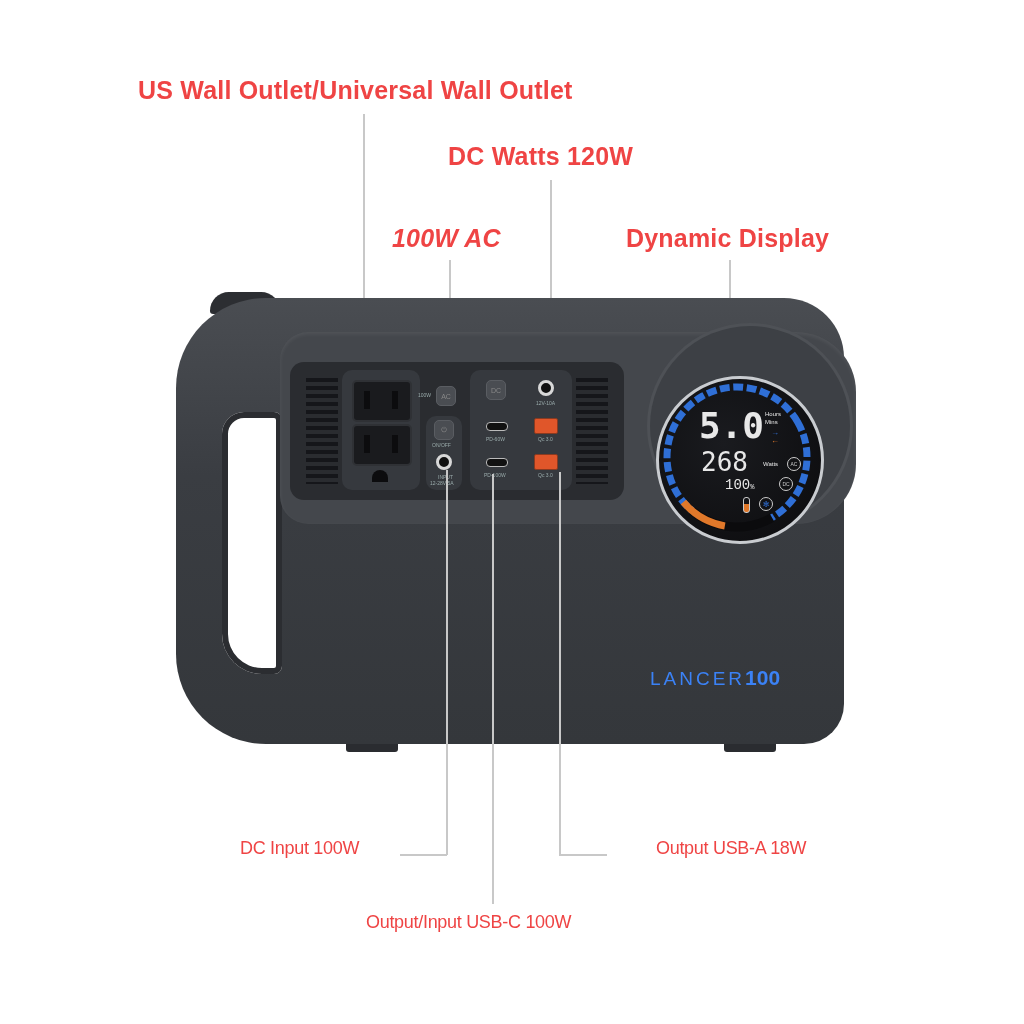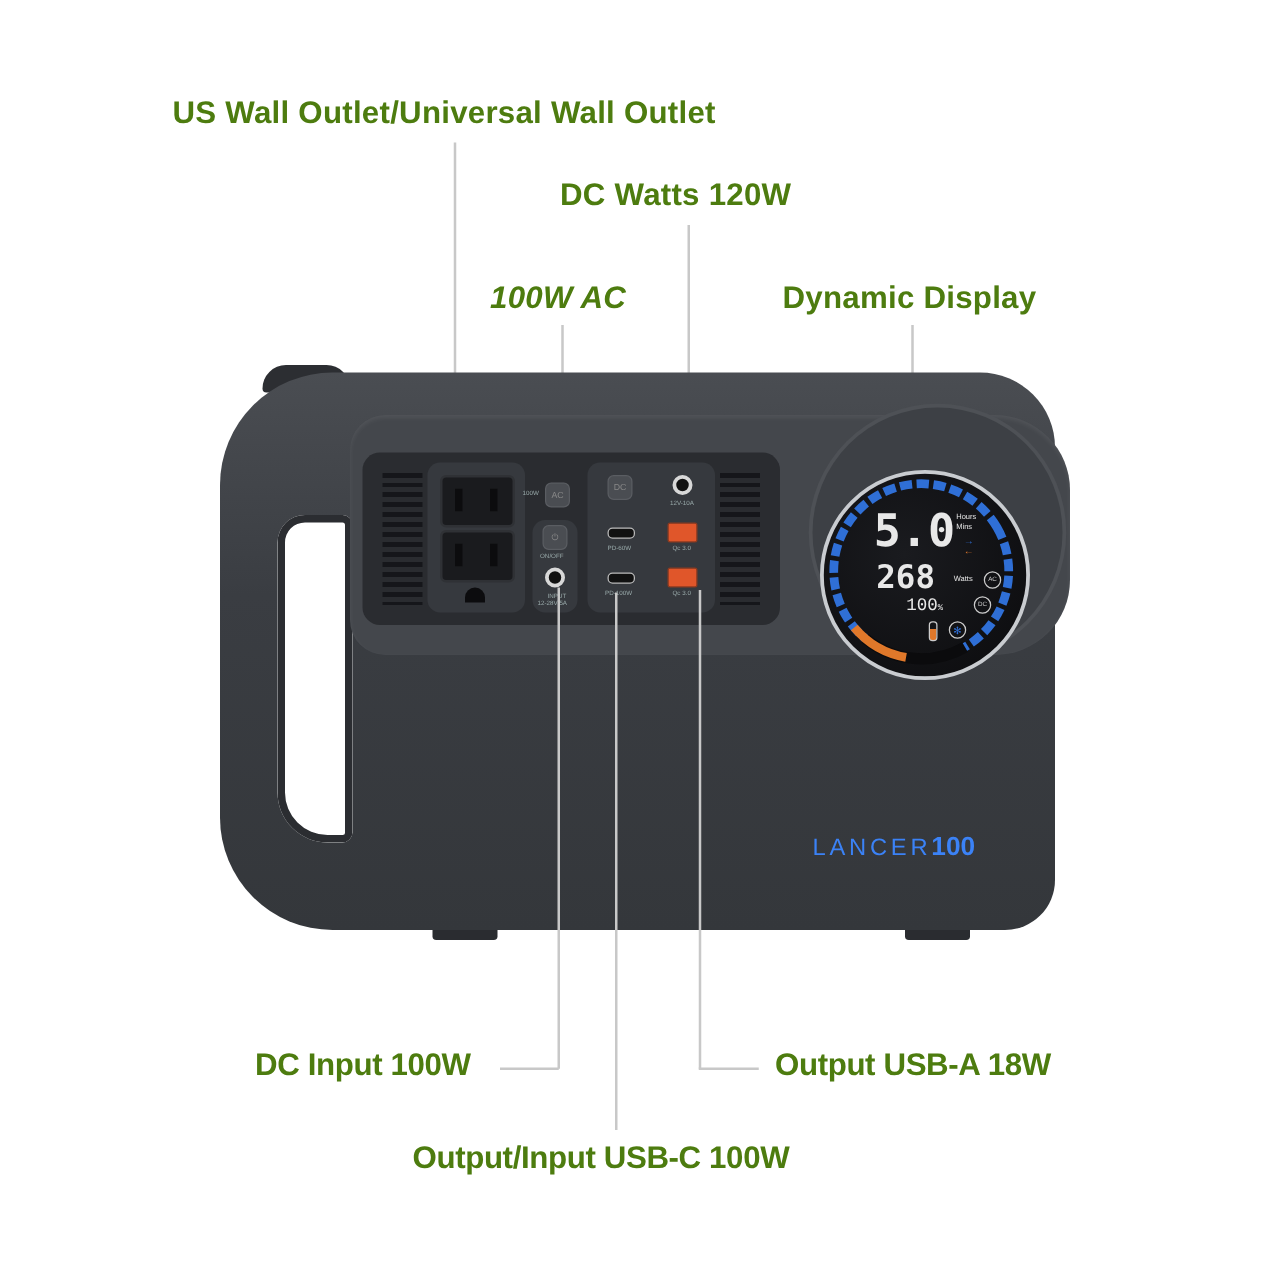--- a/index.html
+++ b/index.html
@@ -1,18 +1,18 @@
 <!DOCTYPE html>
 <html><head>
 <meta charset="utf-8">
 <style>
   html,body{margin:0;padding:0;background:#fff;}
   body{width:1024px;height:1024px;position:relative;overflow:hidden;font-family:"Liberation Sans",sans-serif;}
-  .label{position:absolute;color:#4d7c0f;font-weight:bold;font-size:25px;white-space:nowrap;letter-spacing:0.2px;}
-  .label.cond{font-weight:bold;font-size:25px;letter-spacing:-0.3px;}
+  .label{position:absolute;color:#ef4444;font-weight:bold;font-size:25px;white-space:nowrap;letter-spacing:0.2px;}
+  .label.cond{font-weight:normal;font-size:18px;letter-spacing:-0.3px;margin-left:36px;}
   .line{position:absolute;background:#c8c8c8;}
   .device{position:absolute;left:176px;top:292px;width:668px;height:460px;}
   .body-shell{position:absolute;left:0;top:6px;width:668px;height:446px;background:linear-gradient(180deg,#4a4d52 0%,#3a3d42 40%,#34373b 100%);border-radius:90px 60px 40px 90px;}
   .handle-hole{position:absolute;left:46px;top:120px;width:60px;height:262px;background:#fff;border-radius:22px 8px 8px 40px;box-shadow:inset 0 0 0 6px #2b2d31;}
   .knob{position:absolute;left:34px;top:0;width:70px;height:22px;background:#2c2e32;border-radius:35px 35px 6px 6px;}
   .panel-bevel{position:absolute;left:104px;top:40px;width:576px;height:192px;background:#44474c;border-radius:28px 60px 60px 28px;box-shadow:inset 0 2px 4px rgba(255,255,255,0.08);}
   .panel{position:absolute;left:114px;top:70px;width:334px;height:138px;background:#2a2c30;border-radius:14px;}
   .vent{position:absolute;top:16px;width:32px;height:106px;background:repeating-linear-gradient(180deg,#15161a 0 4px,#2a2c30 4px 8px);}
   .sect{position:absolute;background:#36393e;border-radius:10px;}
   .outlet{position:absolute;left:10px;width:56px;height:38px;background:#1a1b1e;border-radius:5px;border:2px solid #2f3135;}
@@ -97,21 +97,21 @@
   <div class="display">
     <svg width="162" height="162" viewBox="0 0 162 162" style="position:absolute;left:-3px;top:-3px;">
       <circle cx="81" cy="81" r="70" fill="none" stroke="#2f6fd6" stroke-width="7" stroke-dasharray="8 3" stroke-dashoffset="0" transform="rotate(-30 81 81)" stroke-linecap="butt" pathLength="360" style="stroke-dasharray:8 3;"></circle>
       <circle cx="81" cy="81" r="70" fill="none" stroke="#0b0b0d" stroke-width="9" stroke-dasharray="70 290" transform="rotate(60 81 81)" pathLength="360"></circle>
       <circle cx="81" cy="81" r="70" fill="none" stroke="#e0782a" stroke-width="7" stroke-dasharray="40 320" transform="rotate(100 81 81)" pathLength="360"></circle>
     </svg>
     <div class="lcd" style="left:40px;top:26px;font-size:36px;font-weight:bold;">5.0</div>
     <div class="lcd" style="left:106px;top:32px;font-size:6px;font-family:'Liberation Sans',sans-serif;">Hours</div>
     <div class="lcd" style="left:106px;top:40px;font-size:6px;font-family:'Liberation Sans',sans-serif;">Mins</div>
     <div style="position:absolute;left:112px;top:50px;font-size:8px;line-height:8px;"><span style="color:#2f6fd6;">→</span><br><span style="color:#e0782a;">←</span></div>
-    <div class="lcd" style="left:42px;top:68px;font-size:26px;font-weight:bold;">268</div>
+    <div class="lcd" style="left:42px;top:68px;font-size:26px;">268</div>
     <div class="lcd" style="left:104px;top:82px;font-size:6px;font-family:'Liberation Sans',sans-serif;">Watts</div>
     <div class="lcd" style="left:66px;top:98px;font-size:14px;font-family:Liberation Mono, monospace;"><span>100</span><span style="font-size:7px;">%</span></div>
     <div style="position:absolute;left:128px;top:78px;width:12px;height:12px;border:1px solid #ccc;border-radius:50%;color:#ccc;font-size:5px;display:flex;align-items:center;justify-content:center;">AC</div>
     <div style="position:absolute;left:120px;top:98px;width:12px;height:12px;border:1px solid #ccc;border-radius:50%;color:#ccc;font-size:5px;display:flex;align-items:center;justify-content:center;">DC</div>
     <div style="position:absolute;left:100px;top:118px;width:12px;height:12px;border:1px solid #ccc;border-radius:50%;color:#2f6fd6;font-size:8px;display:flex;align-items:center;justify-content:center;">✻</div>
     <div style="position:absolute;left:84px;top:118px;width:5px;height:14px;border:1px solid #ccc;border-radius:3px;background:linear-gradient(180deg,transparent 40%,#e0782a 40%);"></div>
   </div>
 
   <div class="brand"><span>LANCER</span><b>100</b></div>
 

